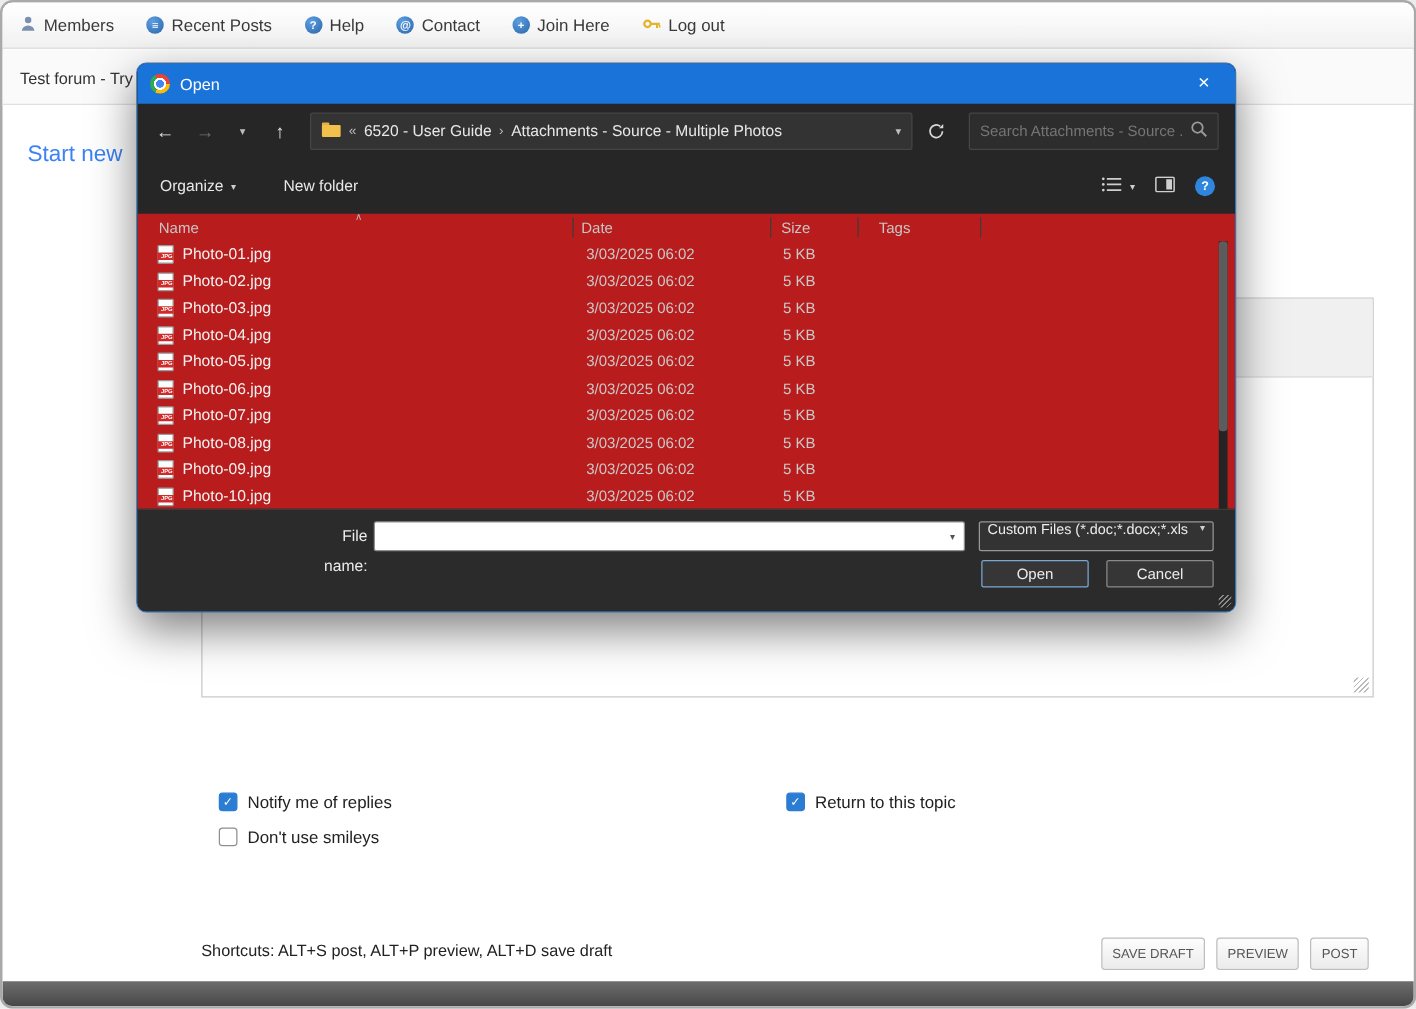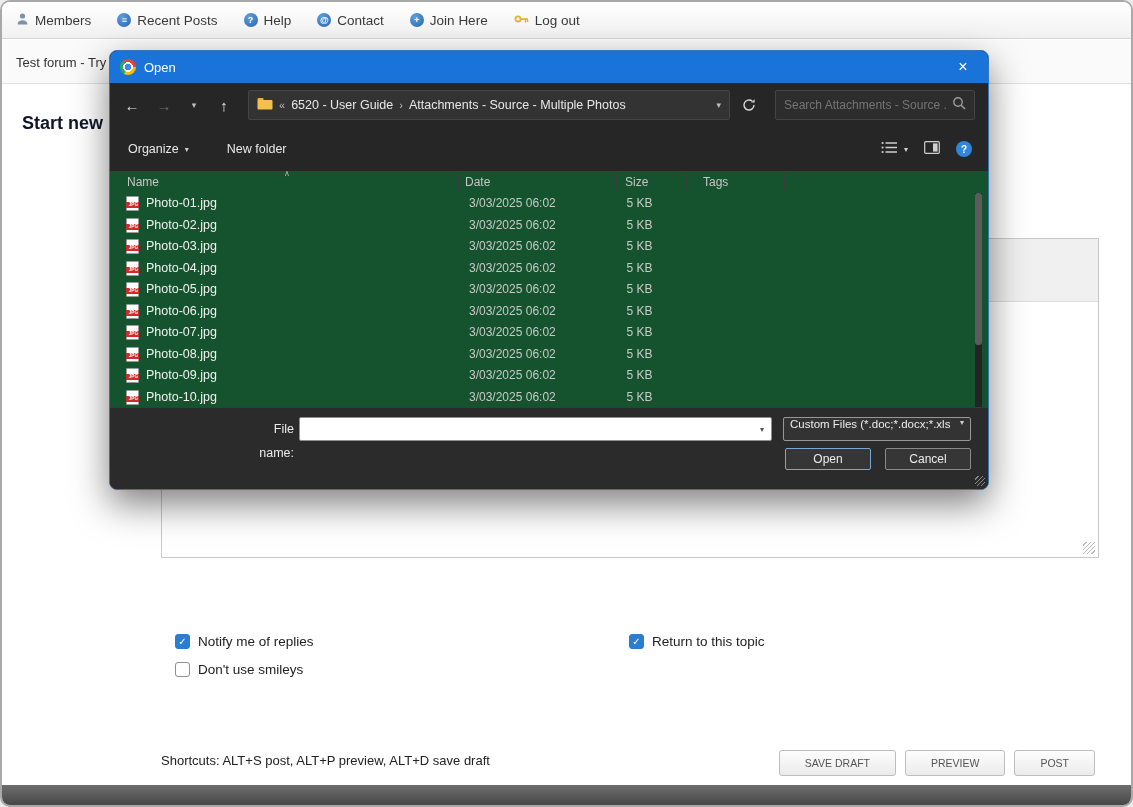--- a/index.html
+++ b/index.html
@@ -5,34 +5,34 @@
   *{box-sizing:border-box;margin:0;padding:0}
   body{background:#ececec;font-family:"Liberation Sans",sans-serif;cursor:default}
   .screen{position:relative;width:1133px;height:807px;background:#fff;border:2px solid #a9a9a9;border-radius:10px;overflow:hidden}
 
   
   .topnav{position:absolute;left:0;top:0;right:0;height:37px;display:flex;align-items:center;gap:26px;padding:0 14px;background:linear-gradient(#ffffff,#f1f1f1);border-bottom:1px solid #d6d6d6;color:#3a3a3a;font-size:13.5px}
   .navitem{display:flex;align-items:center;gap:6px;cursor:pointer}
   .bluedot{width:14px;height:14px;border-radius:50%;background:radial-gradient(circle at 35% 30%,#5d9fe0,#2b66ab);color:#fff;font-size:9px;font-weight:bold;display:flex;align-items:center;justify-content:center}
   .subbar{position:absolute;left:0;top:38px;right:0;height:44px;background:#fafafa;border-bottom:1px solid #e0e0e0}
   .subtitle{position:absolute;left:14px;top:15px;font-size:13px;color:#333}
-  .heading{position:absolute;left:20px;top:111px;font-size:18px;font-weight:bold;color:#0f172a;white-space:nowrap}
+  .heading{position:absolute;left:20px;top:111px;font-size:18px;font-weight:normal;color:#3b82f6;white-space:nowrap}
   .postbox{position:absolute;left:159px;top:236px;width:938px;height:320px;border:1px solid #c9c9c9;background:#fff}
   .postbox-top{height:63px;background:#f0f0f0;border-bottom:1px solid #dcdcdc}
   .grip{position:absolute;right:3px;bottom:3px;width:12px;height:12px;background:repeating-linear-gradient(135deg,transparent 0 2px,#b9b9b9 2px 3px)}
   .attachbox{position:absolute;left:159px;top:569px;width:938px;height:37px;border:1px solid #ccc;border-radius:2px;background:#f6f6f6;display:flex;align-items:center;justify-content:center;font-weight:bold;font-size:13.5px;color:#222;cursor:pointer}
   .opt{position:absolute;display:flex;align-items:center;gap:8px;font-size:13.5px;color:#222;cursor:pointer}
   .cb{width:15px;height:15px;border-radius:3px;border:1px solid #8f8f8f;background:#fff;display:flex;align-items:center;justify-content:center;font-size:10px;color:#fff}
   .cb.checked{background:#2b7cd3;border-color:#2b7cd3}
   .drafts{position:absolute;left:159px;top:700px;width:938px;height:34px;border:1px solid #ccc;border-top:2px solid #ff9100;background:linear-gradient(#ffffff,#f2f2f2);display:flex;align-items:center;padding:0 12px}
   .drafts-title{font-weight:bold;font-size:14px;color:#333}
   .drafts-toggle{margin-left:auto;width:20px;height:20px;border:1px solid #9fc2dd;border-radius:3px;background:linear-gradient(#f2f9ff,#d9ebf9);color:#3e7fb7;font-size:9px;display:flex;align-items:center;justify-content:center;cursor:pointer}
   .shortcuts{position:absolute;left:159px;top:751px;font-size:13px;color:#222}
   .actions{position:absolute;top:748px;right:36px;display:flex;gap:9px}
-  .btn{font-size:10.5px;padding:6px 25px;background:linear-gradient(#fdfdfd,#ebebeb);border:1px solid #bdbdbd;border-radius:3px;color:#555;cursor:pointer;font-family:inherit}
+  .btn{font-size:10.5px;padding:6px 8px;background:linear-gradient(#fdfdfd,#ebebeb);border:1px solid #bdbdbd;border-radius:3px;color:#555;cursor:pointer;font-family:inherit}
   .footerbar{position:absolute;left:0;right:0;bottom:0;height:20px;background:linear-gradient(#6e6e6e,#474747)}
 
   
   .dialog{position:absolute;left:107px;top:48px;width:880px;height:440px;border-radius:8px;border:1px solid #3674b5;background:#262626;box-shadow:0 14px 36px rgba(0,0,0,.5);overflow:hidden;color:#e8e8e8}
   .dlg-title{height:32px;background:#1a73d8;display:flex;align-items:center;padding:0 10px;gap:8px}
   .chrome-logo{width:16px;height:16px;border-radius:50%;background:
      radial-gradient(circle,#4285f4 0 3px,transparent 3.3px),
      radial-gradient(circle,#ffffff 0 4.8px,transparent 5px),
      conic-gradient(from -30deg,#ea4335 0 120deg,#fbbc05 120deg 240deg,#34a853 240deg 360deg)}
   .dlg-title-text{color:#fff;font-size:13px}
@@ -49,21 +49,21 @@
   .refreshbtn{position:absolute;left:626px;top:7px;width:26px;height:30px;display:flex;align-items:center;justify-content:center;cursor:pointer}
   .searchbox{position:absolute;left:665px;top:7px;width:200px;height:30px;background:#2d2d2d;border:1px solid #454545;border-radius:2px;display:flex;align-items:center;padding:0 8px;gap:6px}
   .searchbox input{flex:1;background:transparent;border:0;outline:0;color:#bdbdbd;font-size:12px;font-family:inherit;min-width:0}
 
   .dlg-toolbar{position:absolute;left:0;top:76px;right:0;height:44px;display:flex;align-items:center;padding:0 18px;gap:38px;font-size:12.5px}
   .tb-btn{display:flex;align-items:center;gap:6px;cursor:pointer}
   .tb-caret{font-size:8px;color:#cfcfcf}
   .tb-right{position:absolute;right:16px;top:0;height:44px;display:flex;align-items:center;gap:16px}
   .helpdot{width:16px;height:16px;border-radius:50%;background:#2f86dc;color:#fff;font-size:10px;font-weight:bold;display:flex;align-items:center;justify-content:center;cursor:pointer}
 
-  .dlg-list{position:absolute;left:0;top:120px;right:0;height:238px;background:#14532d}
+  .dlg-list{position:absolute;left:0;top:120px;right:0;height:238px;background:#b91c1c}
   .lheader{position:relative;height:22px;color:#c6c6c6;font-size:12px}
   .lh{position:absolute;top:0;line-height:22px;cursor:pointer}
   .lh-name{left:17px}.lh-date{left:355px}.lh-size{left:515px}.lh-tags{left:593px}
   .sortcaret{position:absolute;left:174px;top:-2px;font-size:8px;color:#b5b5b5}
   .lsep{position:absolute;top:3px;width:1px;height:16px;background:#3d3d3d}
   .lsep1{left:348px}.lsep2{left:506px}.lsep3{left:576px}.lsep4{left:674px}
   .lrows{position:absolute;top:22px;left:0;right:0;bottom:0;overflow:hidden}
   .frow{position:relative;height:21.5px;font-size:12.5px;cursor:pointer}
   .jpgicon{position:absolute;left:16px;top:3px;width:13px;height:15px;background:#fdfdfd;border:1px solid #9a9a9a;border-radius:1px}
   .jpgicon::before{content:"";position:absolute;left:-1px;right:-1px;top:5px;height:6px;background:#cf2b2b}

